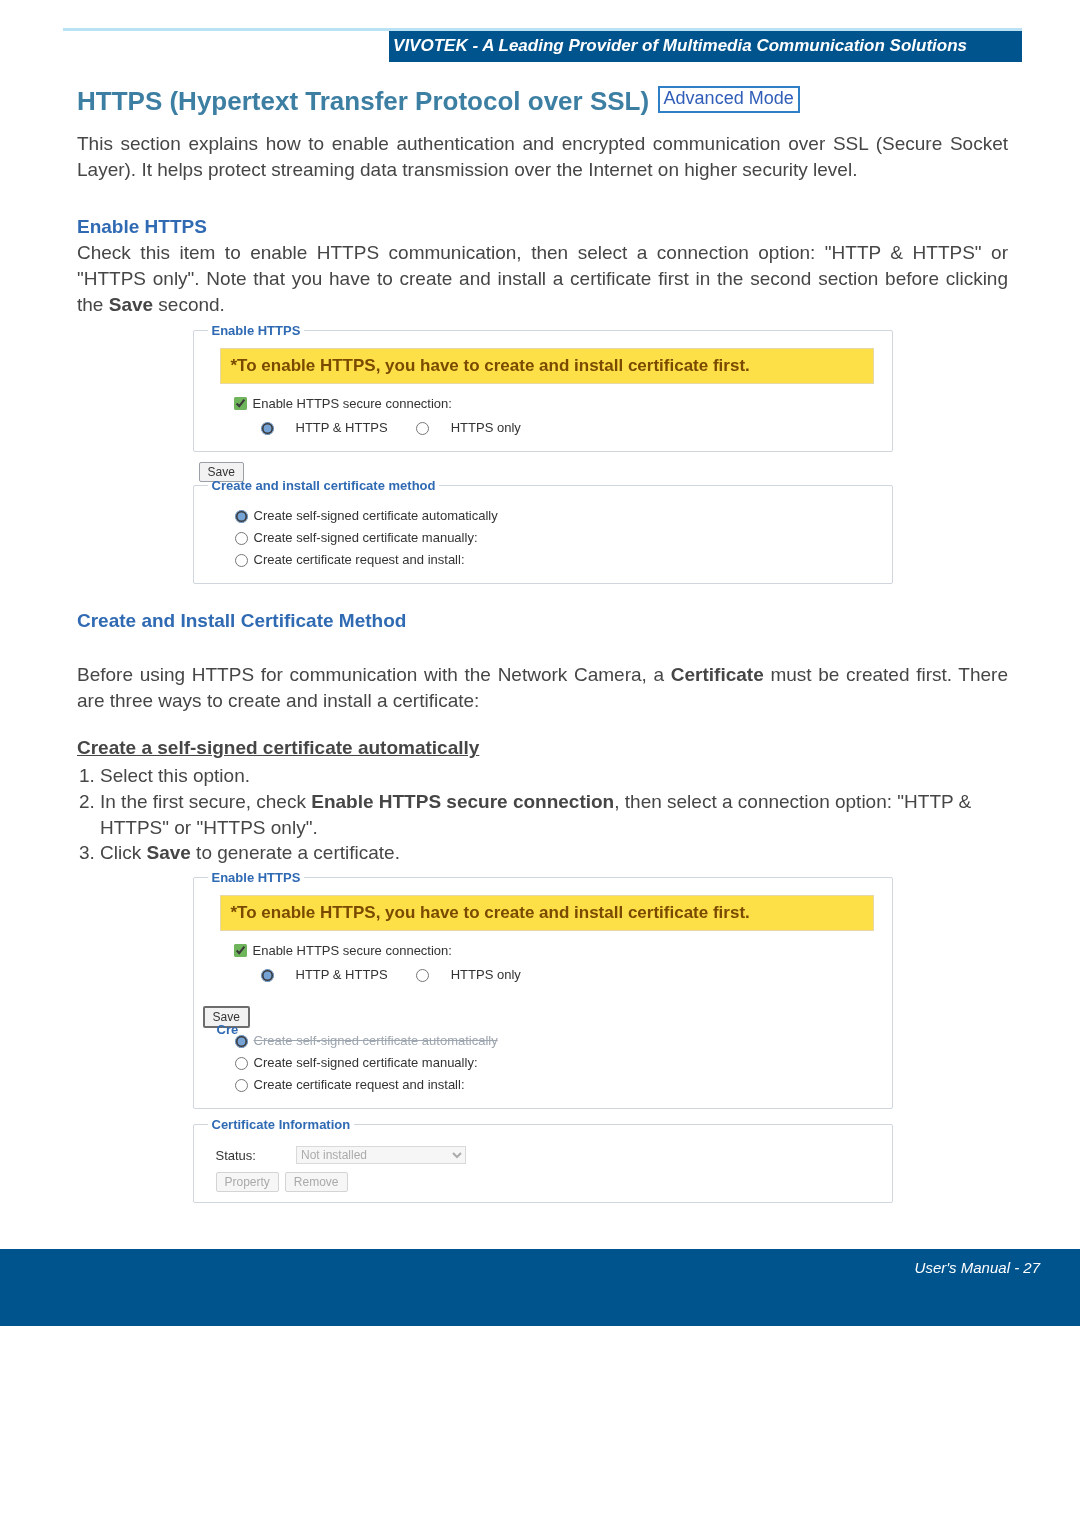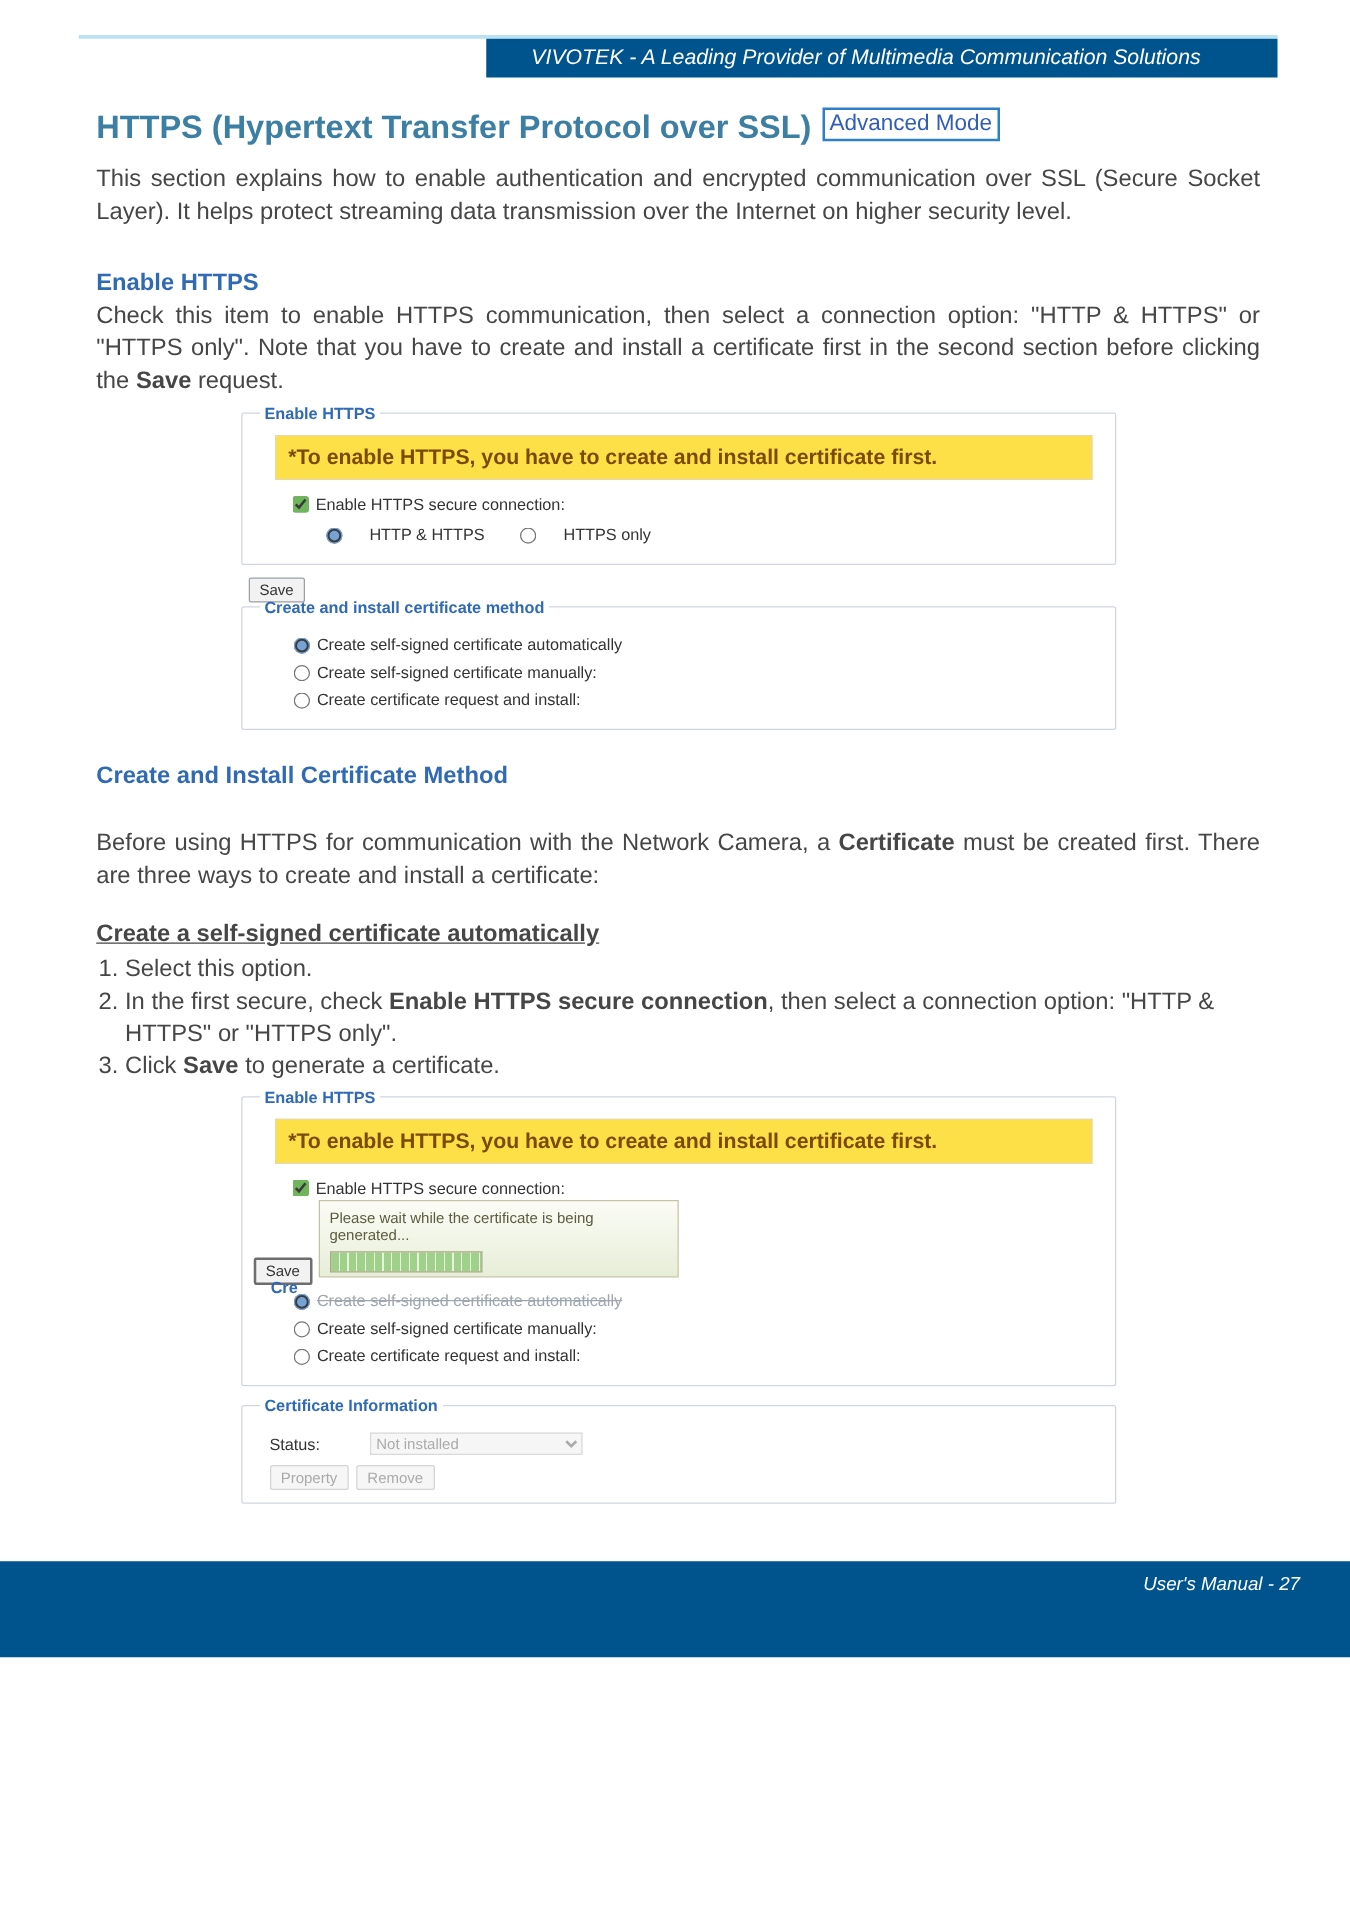--- a/index.html
+++ b/index.html
@@ -15,23 +15,23 @@
     padding: 28px 58px 0 63px;
   }
   .header-bar {
     border-top: 3px solid #b9e2f4;
     background: #ffffff;
   }
   .brand-strip {
     background: #00548e;
     color: #fff;
     font-style: italic;
-    font-weight: normal;
+    font-weight: bold;
     font-size: 17px;
-    padding: 5px 20px 6px 36px;
+    padding: 5px 20px 6px 4px;
     text-align: left;
     width: 66%;
     margin-left: 34%;
     box-sizing: border-box;
   }
   .content {
     padding: 24px 14px 0 14px;
   }
   h1.title {
     color: #3d7fa3;
@@ -188,21 +188,21 @@
 
     <div>
       <h1 class="title">HTTPS (Hypertext Transfer Protocol over SSL)</h1>
       <span class="mode-badge">Advanced Mode</span>
     </div>
 
     <p class="intro">This section explains how to enable authentication and encrypted communication over SSL (Secure Socket Layer). It helps protect streaming data transmission over the Internet on higher security level.</p>
 
     <h3 class="sect-blue">Enable HTTPS</h3>
     <p class="body-text">
-      <span>Check this item to enable HTTPS communication, then select a connection option: "HTTP &amp; HTTPS" or "HTTPS only". Note that you have to create and install a certificate first in the second section before clicking the </span><b>Save</b><span> request.</span>
+      <span>Check this item to enable HTTPS communication, then select a connection option: "HTTP &amp; HTTPS" or "HTTPS only". Note that you have to create and install a certificate first in the second section before clicking the </span><b>Save</b><span> second.</span>
     </p>
 
     <div class="fig">
       <fieldset class="win">
         <legend>Enable HTTPS</legend>
         <div class="notice-box">*To enable HTTPS, you have to create and install certificate first.</div>
         <div class="row indent2">
           <input type="checkbox" checked="" style="">
           <span>Enable HTTPS secure connection:</span>
         </div>
@@ -278,24 +278,20 @@
         </div>
         <div class="row indent2">
           <input type="radio" style="accent-color: rgb(118, 163, 214);">
           <span>Create certificate request and install:</span>
         </div>
       </fieldset>
 
       <span class="save-btn" style="position:absolute; left:4px; top:126px; border:2px solid #6d6d6d;">Save</span>
       <span style="position:absolute; left:24px; top:152px; color:#2f6ab3; font-weight:bold; font-size:13px;">Cre</span>
 
-      <div class="popup">
-        <div>Please wait while the certificate is being generated...</div>
-        <div class="pbar"></div>
-      </div>
 
       <fieldset class="win" style="margin-top:8px">
         <legend>Certificate Information</legend>
         <div class="cert-info-row">
           <span>Status:</span>
           <select disabled="">
             <option>Not installed</option>
           </select>
         </div>
         <div class="cert-btns">

